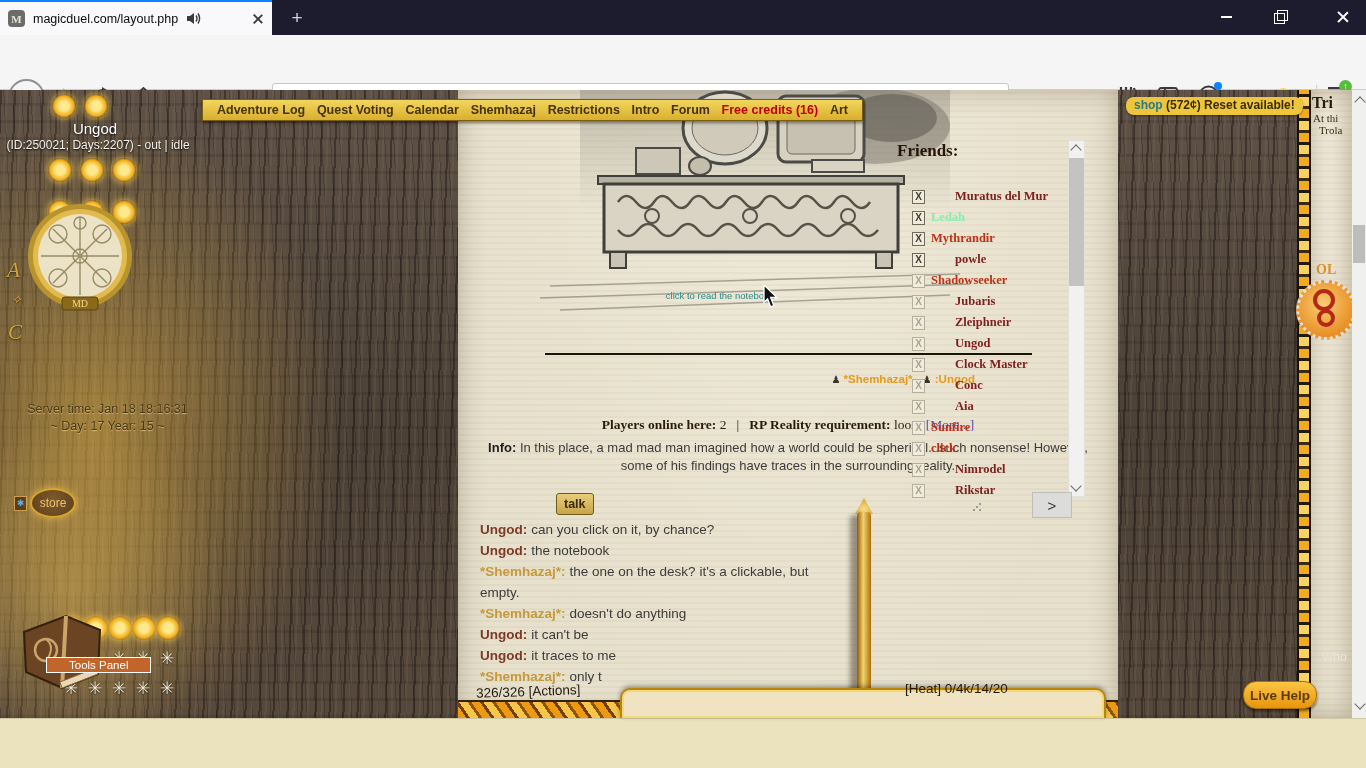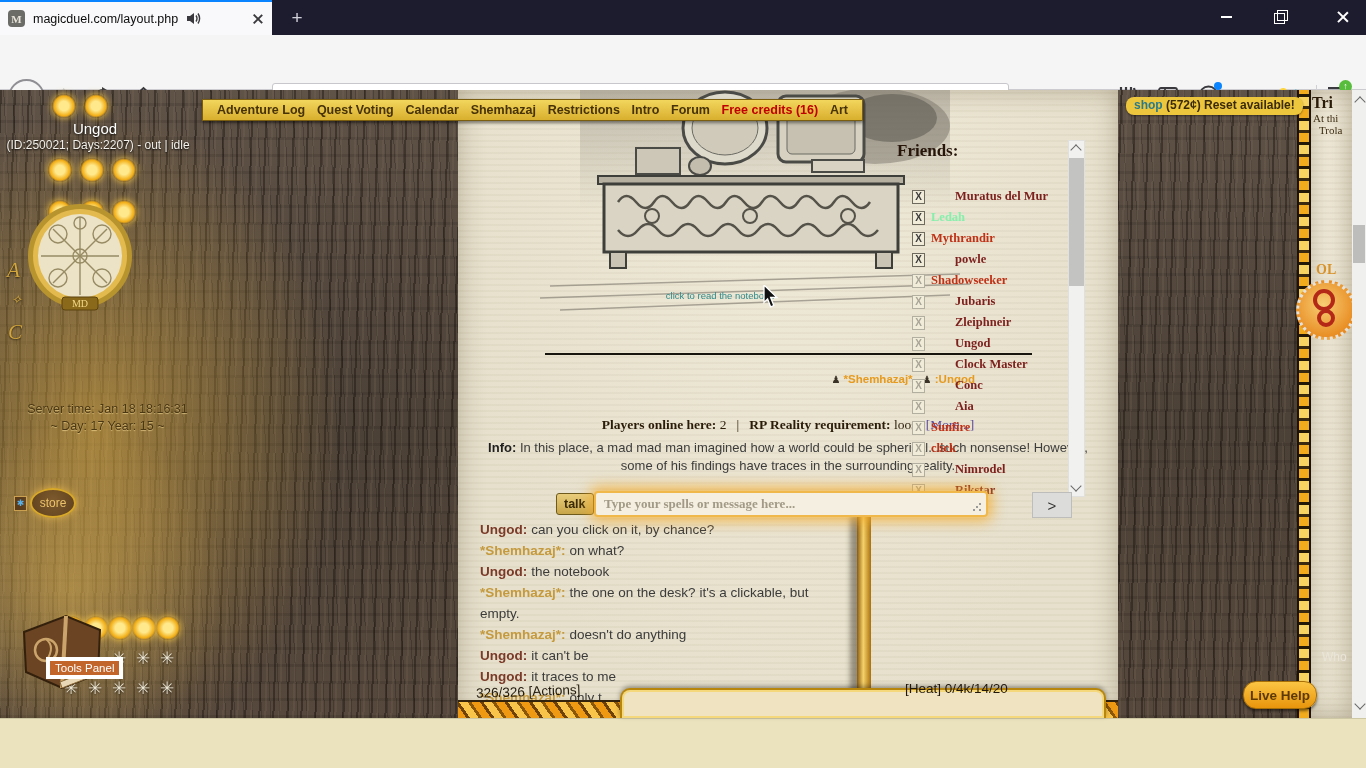--- a/index.html
+++ b/index.html
@@ -84,22 +84,22 @@
   .gold-letter { color:#d3a63c; font-family:"Liberation Serif",serif; font-style:italic;
     text-shadow:0 1px 2px rgba(0,0,0,.7); z-index:5; }
   .srv { left:0; width:215px; text-align:center; color:#4a3714; font-size:12.5px; z-index:5;
     text-shadow:0 1px 1px rgba(255,230,160,.6); }
   .store-btn { left:30px; top:488px; width:46px; height:30px; border-radius:50%;
     background:radial-gradient(circle at 50% 40%, #7e5a2e, #5d401c); border:2px solid #d8a828;
     color:#ecc36a; font-size:12px; display:flex; align-items:center; justify-content:center; z-index:5;
     box-shadow:0 0 8px rgba(240,190,80,.8); }
   .store-ico { left:14px; top:496px; width:13px; height:15px; background:#5a3c1c; border:1px solid #caa050;
     color:#58b0e8; font-size:9px; line-height:13px; text-align:center; z-index:5; }
-  .tools-label { left:46px; top:657px; background:#c2652a; border:4px solid #ffffff; color:#fff;
-    font-size:11.5px; padding:1px 5px; z-index:7; }
+  .tools-label { left:46px; top:657px; background:#c2652a; border:1px solid #ffffff; color:#fff;
+    font-size:11.5px; padding:1px 22px; z-index:7; }
 
   
   .sketch { left:540px; top:90px; z-index:2; }
   .caption { left:560px; top:290px; width:320px; text-align:center; font-size:9.5px; color:#2f8a8a; z-index:3; }
   .cursor { left:762px; top:285px; z-index:9; }
   .scene-hr { left:545px; top:353px; width:487px; height:2px; background:#17130d; z-index:3; }
   .presence { left:600px; top:373px; width:380px; text-align:right; z-index:3; font-size:11.5px; }
   .presence .pi { color:#3a3226; font-size:10px; }
   .presence .pn { color:#e69a1e; font-weight:bold; }
   .online-line { left:468px; top:417px; width:640px; text-align:center; z-index:3;
@@ -455,27 +455,25 @@
     <span>loose</span>
     <span class="more-link">[More...]</span>
   </div>
   <div class="abs info-line">
     <b>Info:</b>
     <span>In this place, a mad mad man imagined how a world could be spherical...such nonsense! However,</span>
   </div>
   <div class="abs info-line info-line2">some of his findings have traces in the surrounding reality.</div>
 
   <button class="abs talk-btn">talk</button>
-  <input class="abs chat-input" placeholder="Type your spells or message here..." style="">
   <div class="abs grip"></div>
   <div class="abs expand-box">&gt;</div>
 
   <div class="abs chatlog">
     <div class="msg"><b class="c-u">Ungod:</b><span>can you click on it, by chance?</span></div>
-      <div class="msg"><b class="c-s">*Shemhazaj*:</b><span>on what?</span></div>
       <div class="msg"><b class="c-u">Ungod:</b><span>the notebook</span></div>
       <div class="msg"><b class="c-s">*Shemhazaj*:</b><span>the one on the desk? it's a clickable, but empty.</span></div>
       <div class="msg"><b class="c-s">*Shemhazaj*:</b><span>doesn't do anything</span></div>
       <div class="msg"><b class="c-u">Ungod:</b><span>it can't be</span></div>
       <div class="msg"><b class="c-u">Ungod:</b><span>it traces to me</span></div>
       <div class="msg"><b class="c-s">*Shemhazaj*:</b><span>only t</span></div>
   </div>
 
   <div class="abs rod-tip"></div>
   <div class="abs rod"></div>

